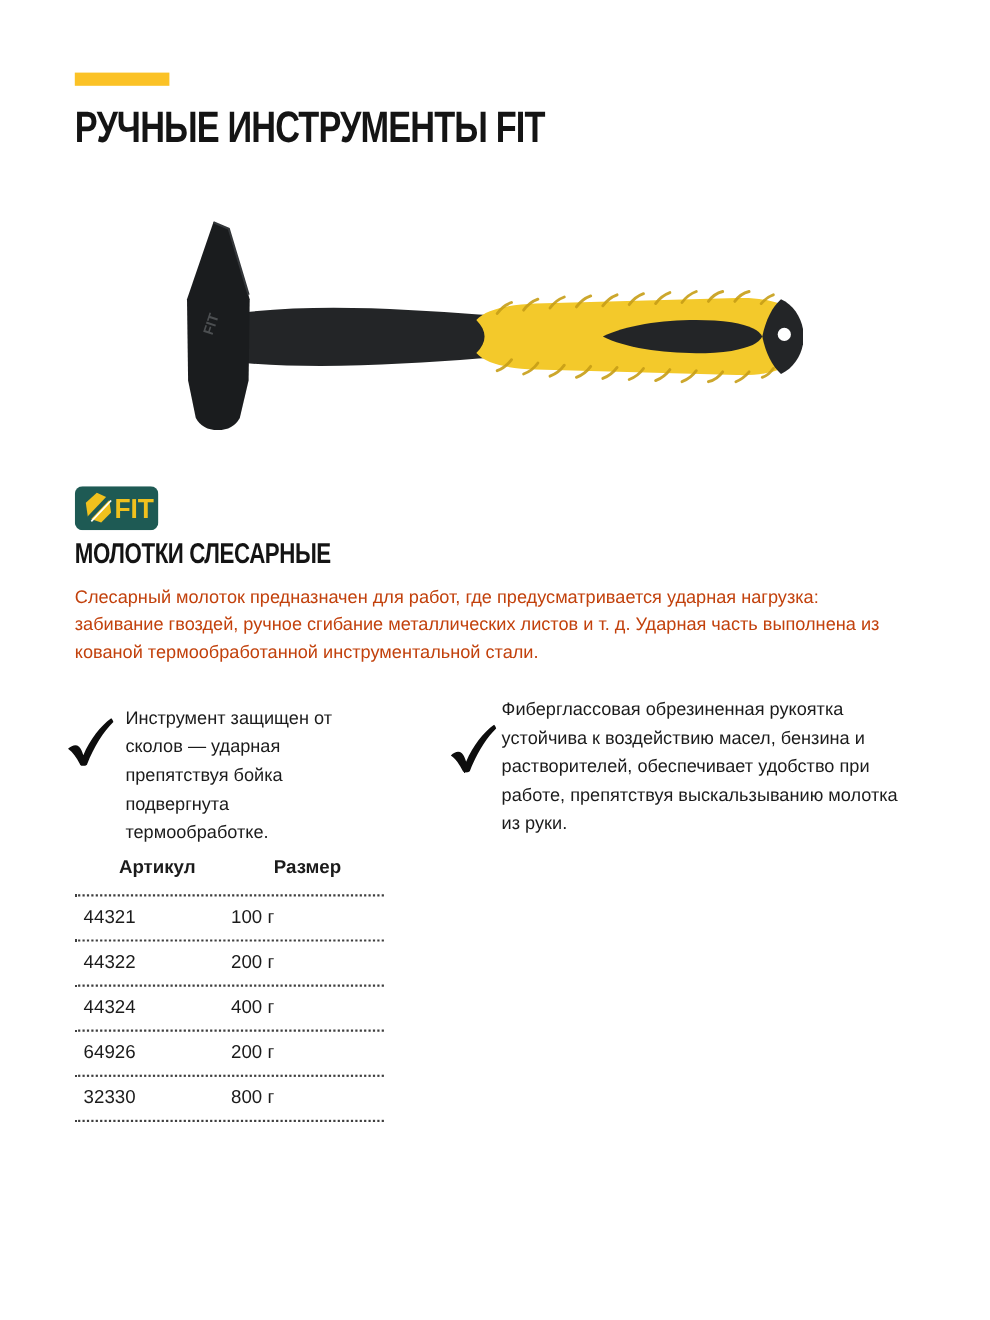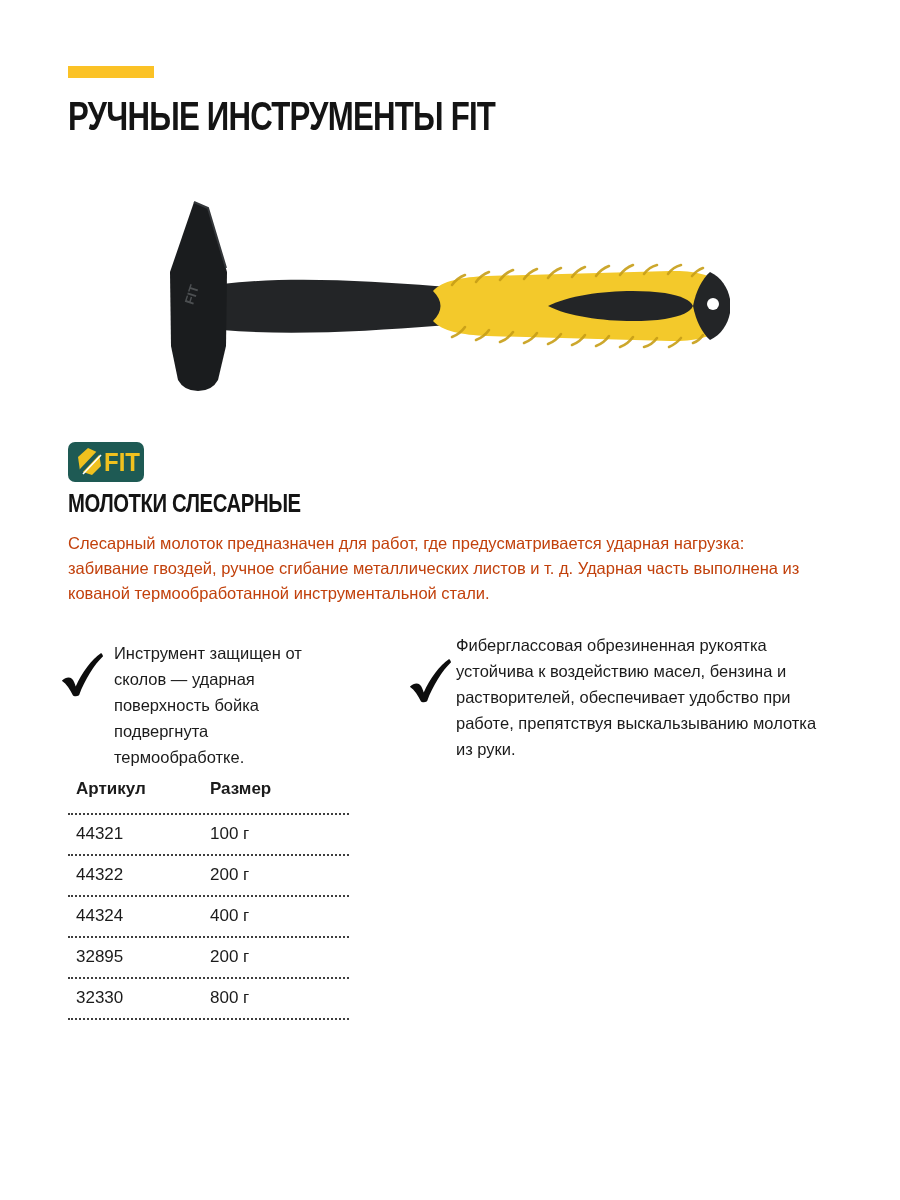--- a/index.html
+++ b/index.html
@@ -31,21 +31,21 @@
 
   .feature { position:absolute; display:block; }
   .feature-text { font-size:16.5px; line-height:26px; color:#1b1b1b; }
   .feat1-icon { position:absolute; left:58px; top:650px; width:46px; height:50px; }
   .feat1-text { position:absolute; left:114px; top:640px; width:228px; }
   .feat2-icon { position:absolute; left:406px; top:656px; width:46px; height:50px; }
   .feat2-text { position:absolute; left:456px; top:632px; width:372px; }
 
   .spec-table { position:absolute; left:68px; top:773px; width:281px; }
   .trow { display:flex; align-items:center; padding:9px 0 10px 0; border-bottom:2px dotted #3e3e3e; }
-  .trow.thead { border-bottom:none; padding:6px 0 14px 0; }
+  .trow.thead { border-bottom:none; padding:6px 0 14px 0;text-align:center; }
   .tcell { font-size:17px; }
   .tcell.c0 { width:142px; padding-left:8px; }
   .tcell.c1 { flex:1; }
   .thead .tcell { font-weight:700; }
   #spec-rows .trow:first-child { border-top:2px dotted #3e3e3e; }
   #spec-rows .trow { border-top:none; }
 </style>
 </head>
 <body>
 
@@ -127,21 +127,21 @@
   <p class="product-desc">Слесарный молоток предназначен для работ, где предусматривается ударная нагрузка: забивание гвоздей, ручное сгибание металлических листов и т. д. Ударная часть выполнена из кованой термообработанной инструментальной стали.</p>
 
   <div class="feature feat1-icon">
     <svg width="46" height="50" viewBox="0 0 48 50">
       <path d="M4,31 C8,27.5 11.5,26.5 14.5,29 C16.5,31 17.5,34 18.5,37
                C25,22 35,9 45,2 C46,3 46.8,4.2 47,5.5
                C38,14 28,30 22,46 C20,47.5 16.5,47.5 15.5,46
                C12.5,40 9,34.5 4,31 Z" fill="#0d0d0d"></path>
     </svg>
   </div>
-  <p class="feature feature-text feat1-text">Инструмент защищен от сколов — ударная поверхность бойка подвергнута термообработке.</p>
+  <p class="feature feature-text feat1-text">Инструмент защищен от сколов — ударная препятствуя бойка подвергнута термообработке.</p>
 
   <div class="feature feat2-icon">
     <svg width="46" height="50" viewBox="0 0 48 50">
       <path d="M4,31 C8,27.5 11.5,26.5 14.5,29 C16.5,31 17.5,34 18.5,37
                C25,22 35,9 45,2 C46,3 46.8,4.2 47,5.5
                C38,14 28,30 22,46 C20,47.5 16.5,47.5 15.5,46
                C12.5,40 9,34.5 4,31 Z" fill="#0d0d0d"></path>
     </svg>
   </div>
   <p class="feature feature-text feat2-text">Фиберглассовая обрезиненная рукоятка устойчива к воздействию масел, бензина и растворителей, обеспечивает удобство при работе, препятствуя выскальзыванию молотка из руки.</p>
@@ -158,21 +158,21 @@
         </div>
         <div class="trow">
           <div class="tcell c0">44322</div>
           <div class="tcell c1">200 г</div>
         </div>
         <div class="trow">
           <div class="tcell c0">44324</div>
           <div class="tcell c1">400 г</div>
         </div>
         <div class="trow">
-          <div class="tcell c0">32895</div>
+          <div class="tcell c0">64926</div>
           <div class="tcell c1">200 г</div>
         </div>
         <div class="trow">
           <div class="tcell c0">32330</div>
           <div class="tcell c1">800 г</div>
         </div>
       </div>
   </div>
 
 </div>

